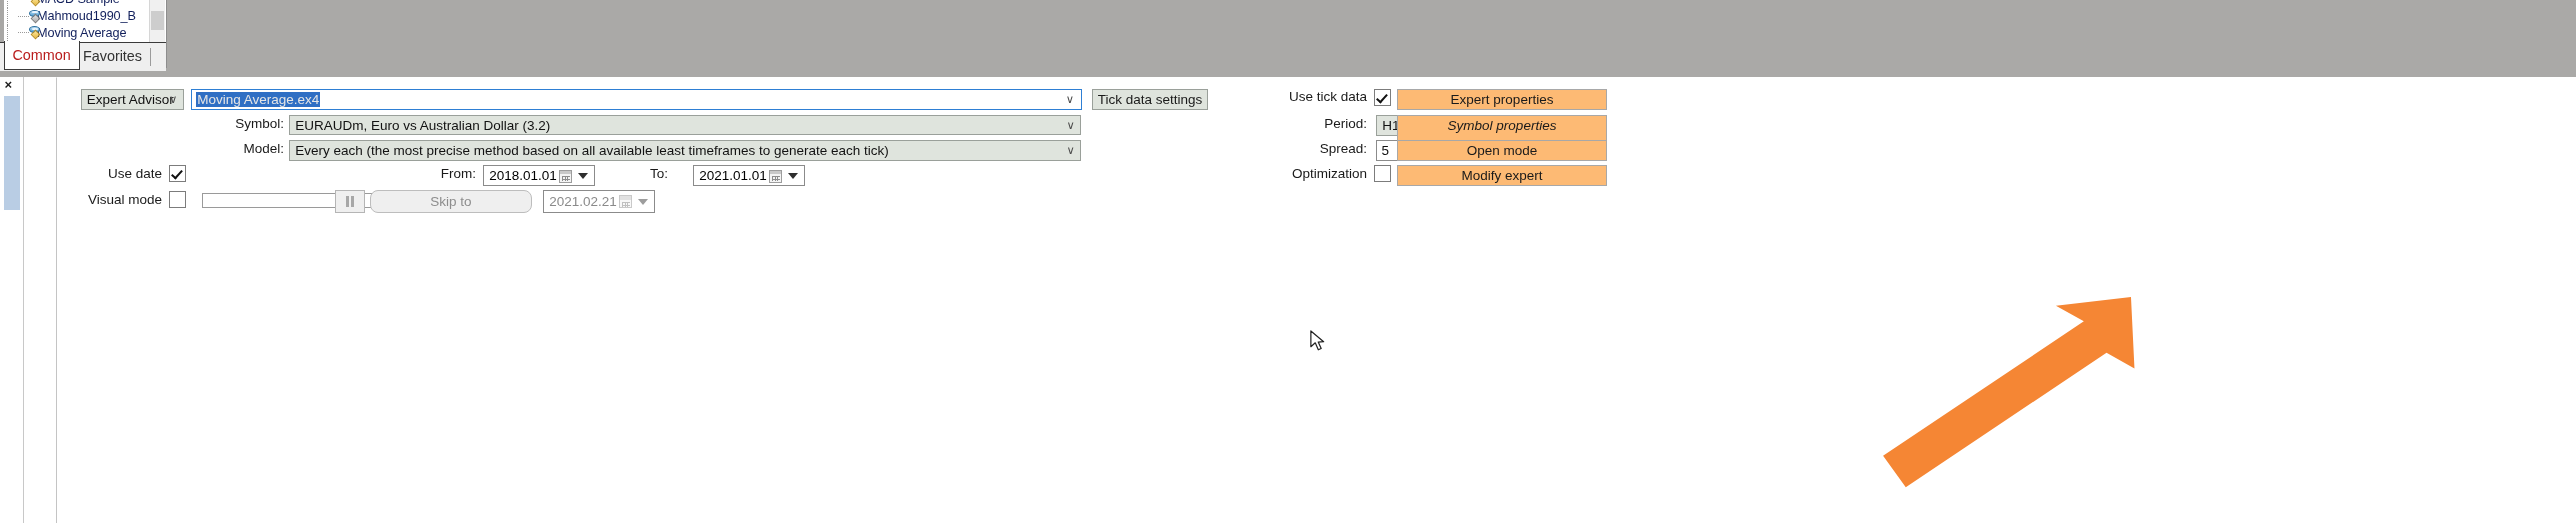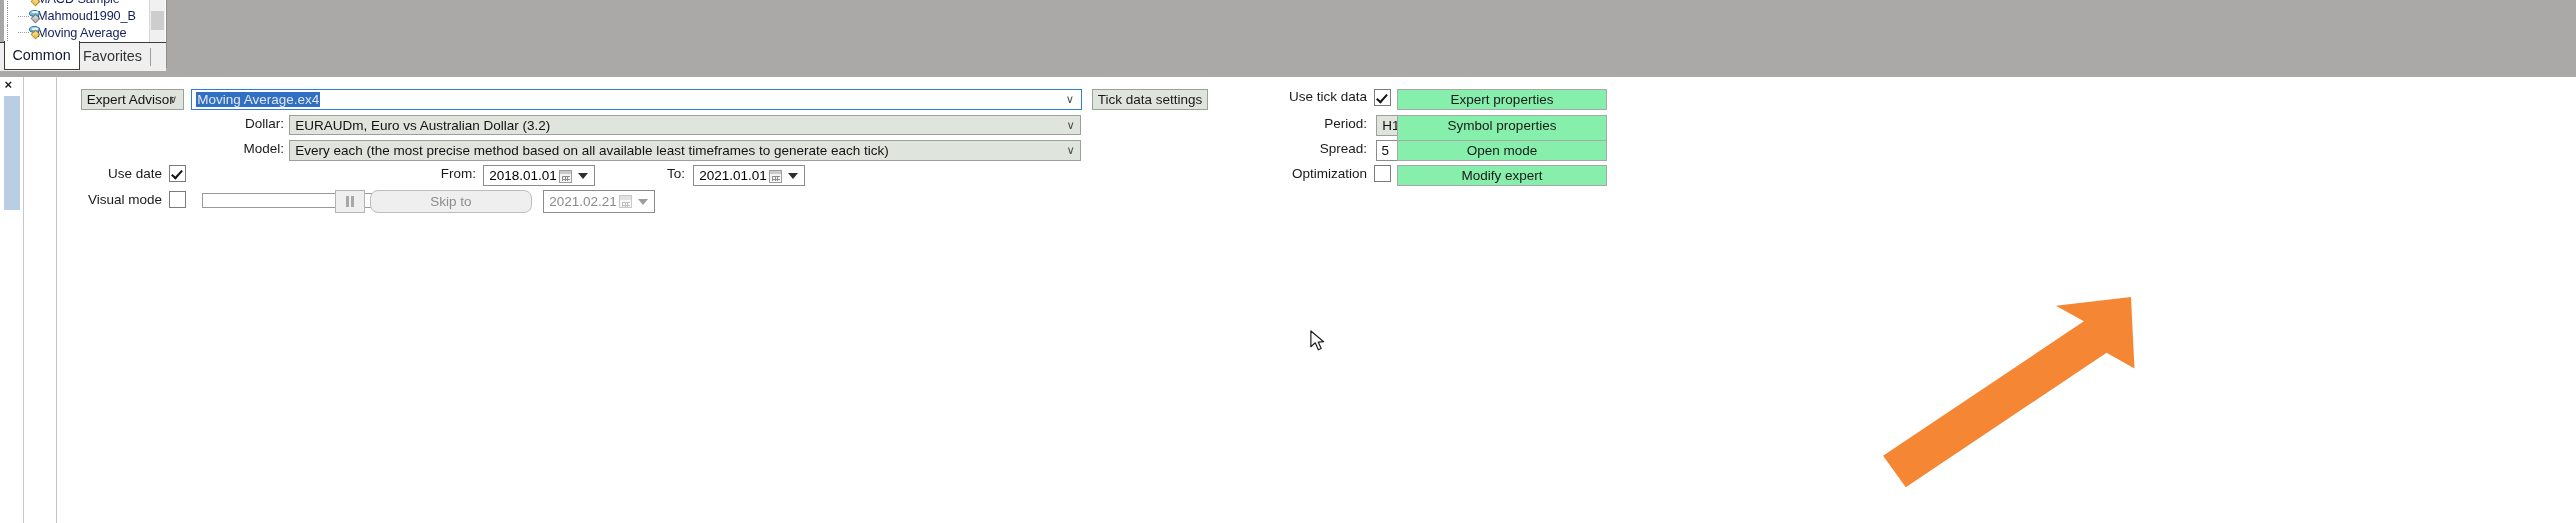--- a/index.html
+++ b/index.html
@@ -162,21 +162,21 @@
     color: #333333;
     padding: 0 7.9px;
     box-sizing: border-box;
     white-space: nowrap;
   }
   .tab.active {
     background: #ffffff;
     border-left: 1.7px solid #3a3a3a;
     border-right: 1.7px solid #3a3a3a;
     border-bottom: 1.7px solid #3a3a3a;
-    color: #0f172a;
+    color: #b91c1c;
     top: -1.7px;
     height: 29px;
     line-height: 29px;
     text-align: right;
   }
   .tab-sep {
     position: absolute;
     top: 5.2px;
     width: 0.9px; height: 17.5px;
     background: #9b9b9b;
@@ -265,21 +265,21 @@
   .textfield.focus {
     border: 0.9px solid #2e7fd4;
   }
   .sel-text {
     background: #2f6fc4;
     color: #e5e5e5;
     padding: 0 0.9px;
   }
   .btn {
     position: absolute;
-    background: #86efac;
+    background: #fdba74;
     border: 0.9px solid #a8a8a8;
     box-sizing: border-box;
     font-size: 13.5px;
     color: #1a1a1a;
     text-align: center;
     white-space: nowrap;
     overflow: hidden;
   }
   .btn.greenish {
     background: #dfe4dd;
@@ -465,33 +465,33 @@
         <span class="chev" style="position:absolute; right:7px; top:0; height:100%; display:flex; align-items:center; color:#4a4a4a; font-size:11.4px;">∨</span>
       </div>
 
       <div class="btn greenish" style="left:1035px; top:10.5px; width:116px; height:21px; line-height:19px;">Tick data settings</div>
 
       <div class="lbl" style="left:1170px; top:11.4px; width:140px;">Use tick data</div>
       <div class="chk checked" style="left:1317px; top:11.4px;"></div>
 
       <div class="btn" style="left:1340px; top:10.5px; width:210px; height:21px; line-height:19px;">Expert properties</div>
 
-      <div class="lbl" style="left:52px; top:38px; width:175px;">Dollar:</div>
+      <div class="lbl" style="left:52px; top:38px; width:175px;">Symbol:</div>
       <div class="combo" style="left:232px; top:37px; width:792px; height:20px;">
         <span>EURAUDm, Euro vs Australian Dollar (3.2)</span>
         <span class="chev">∨</span>
       </div>
 
       <div class="lbl" style="left:1135px; top:38px; width:175px;">Period:</div>
       <div class="combo" style="left:1319px; top:37px; width:103px; height:21px;">
         <span>H1</span>
         <span class="chev">∨</span>
       </div>
 
-      <div class="btn" style="left:1340px; top:37px; width:210px; height:35px; line-height:19px;">Symbol properties</div>
+      <div class="btn" style="left:1340px; top:37px; width:210px; height:35px; line-height:19px;font-style:italic;">Symbol properties</div>
 
       <div class="lbl" style="left:52px; top:63px; width:175px;">Model:</div>
       <div class="combo" style="left:232px; top:62px; width:792px; height:21px;">
         <span>Every each (the most precise method based on all available least timeframes to generate each tick)</span>
         <span class="chev">∨</span>
       </div>
 
       <div class="lbl" style="left:1135px; top:63px; width:175px;">Spread:</div>
       <div class="textfield" style="left:1319px; top:62px; width:103px; height:21px;">
         <span>5</span>
@@ -503,21 +503,21 @@
       <div class="lbl" style="left:26px; top:88px; width:79px;">Use date</div>
       <div class="chk checked" style="left:112px; top:87px;"></div>
 
       <div class="lbl" style="left:367px; top:88px; width:52px;">From:</div>
       <div class="datefield" style="left:426px; top:87px; width:112px; height:21px;">
         <span>2018.01.01</span>
         <span class="cal-ico"></span>
         <span class="dd-caret"></span>
       </div>
 
-      <div class="lbl" style="left:576px; top:88px; width:52px;">To:</div>
+      <div class="lbl" style="left:576px; top:88px; width:52px;text-align:center;">To:</div>
       <div class="datefield" style="left:636px; top:87px; width:112px; height:21px;">
         <span>2021.01.01</span>
         <span class="cal-ico"></span>
         <span class="dd-caret"></span>
       </div>
 
       <div class="lbl" style="left:1170px; top:88px; width:140px;">Optimization</div>
       <div class="chk" style="left:1317px; top:87px;"></div>
 
       <div class="btn" style="left:1340px; top:87px; width:210px; height:21px; line-height:19px;">Modify expert</div>

